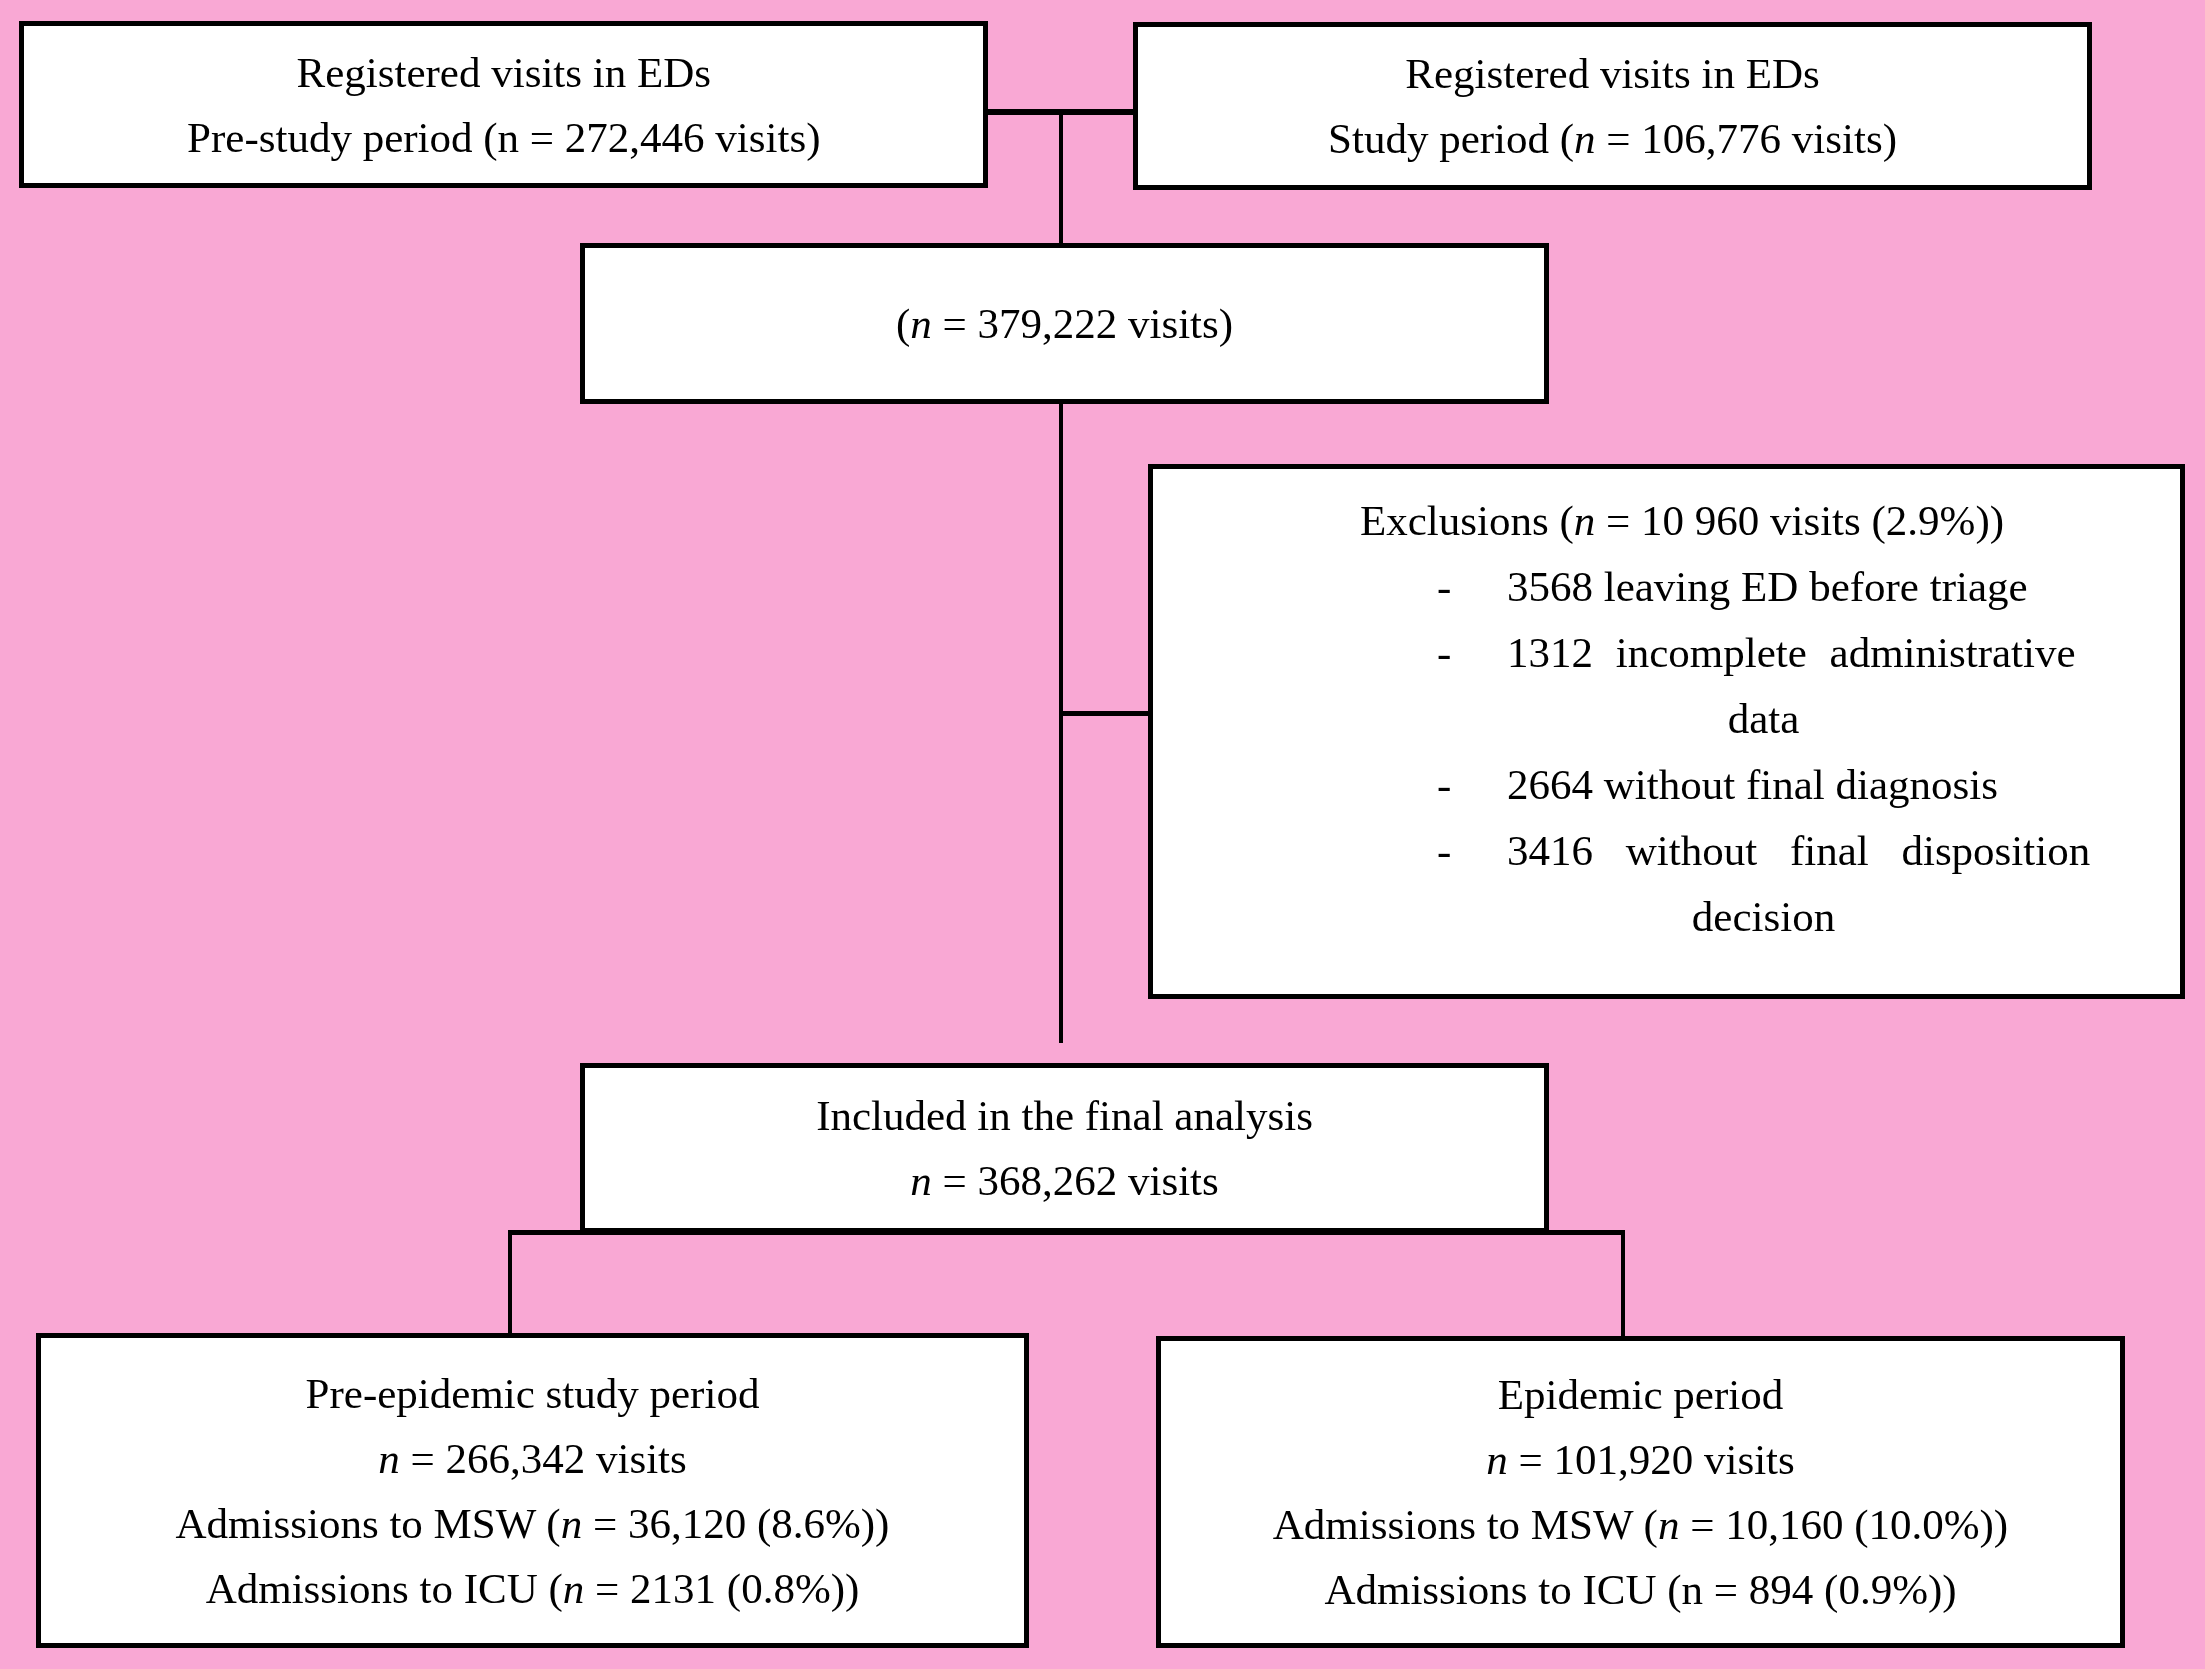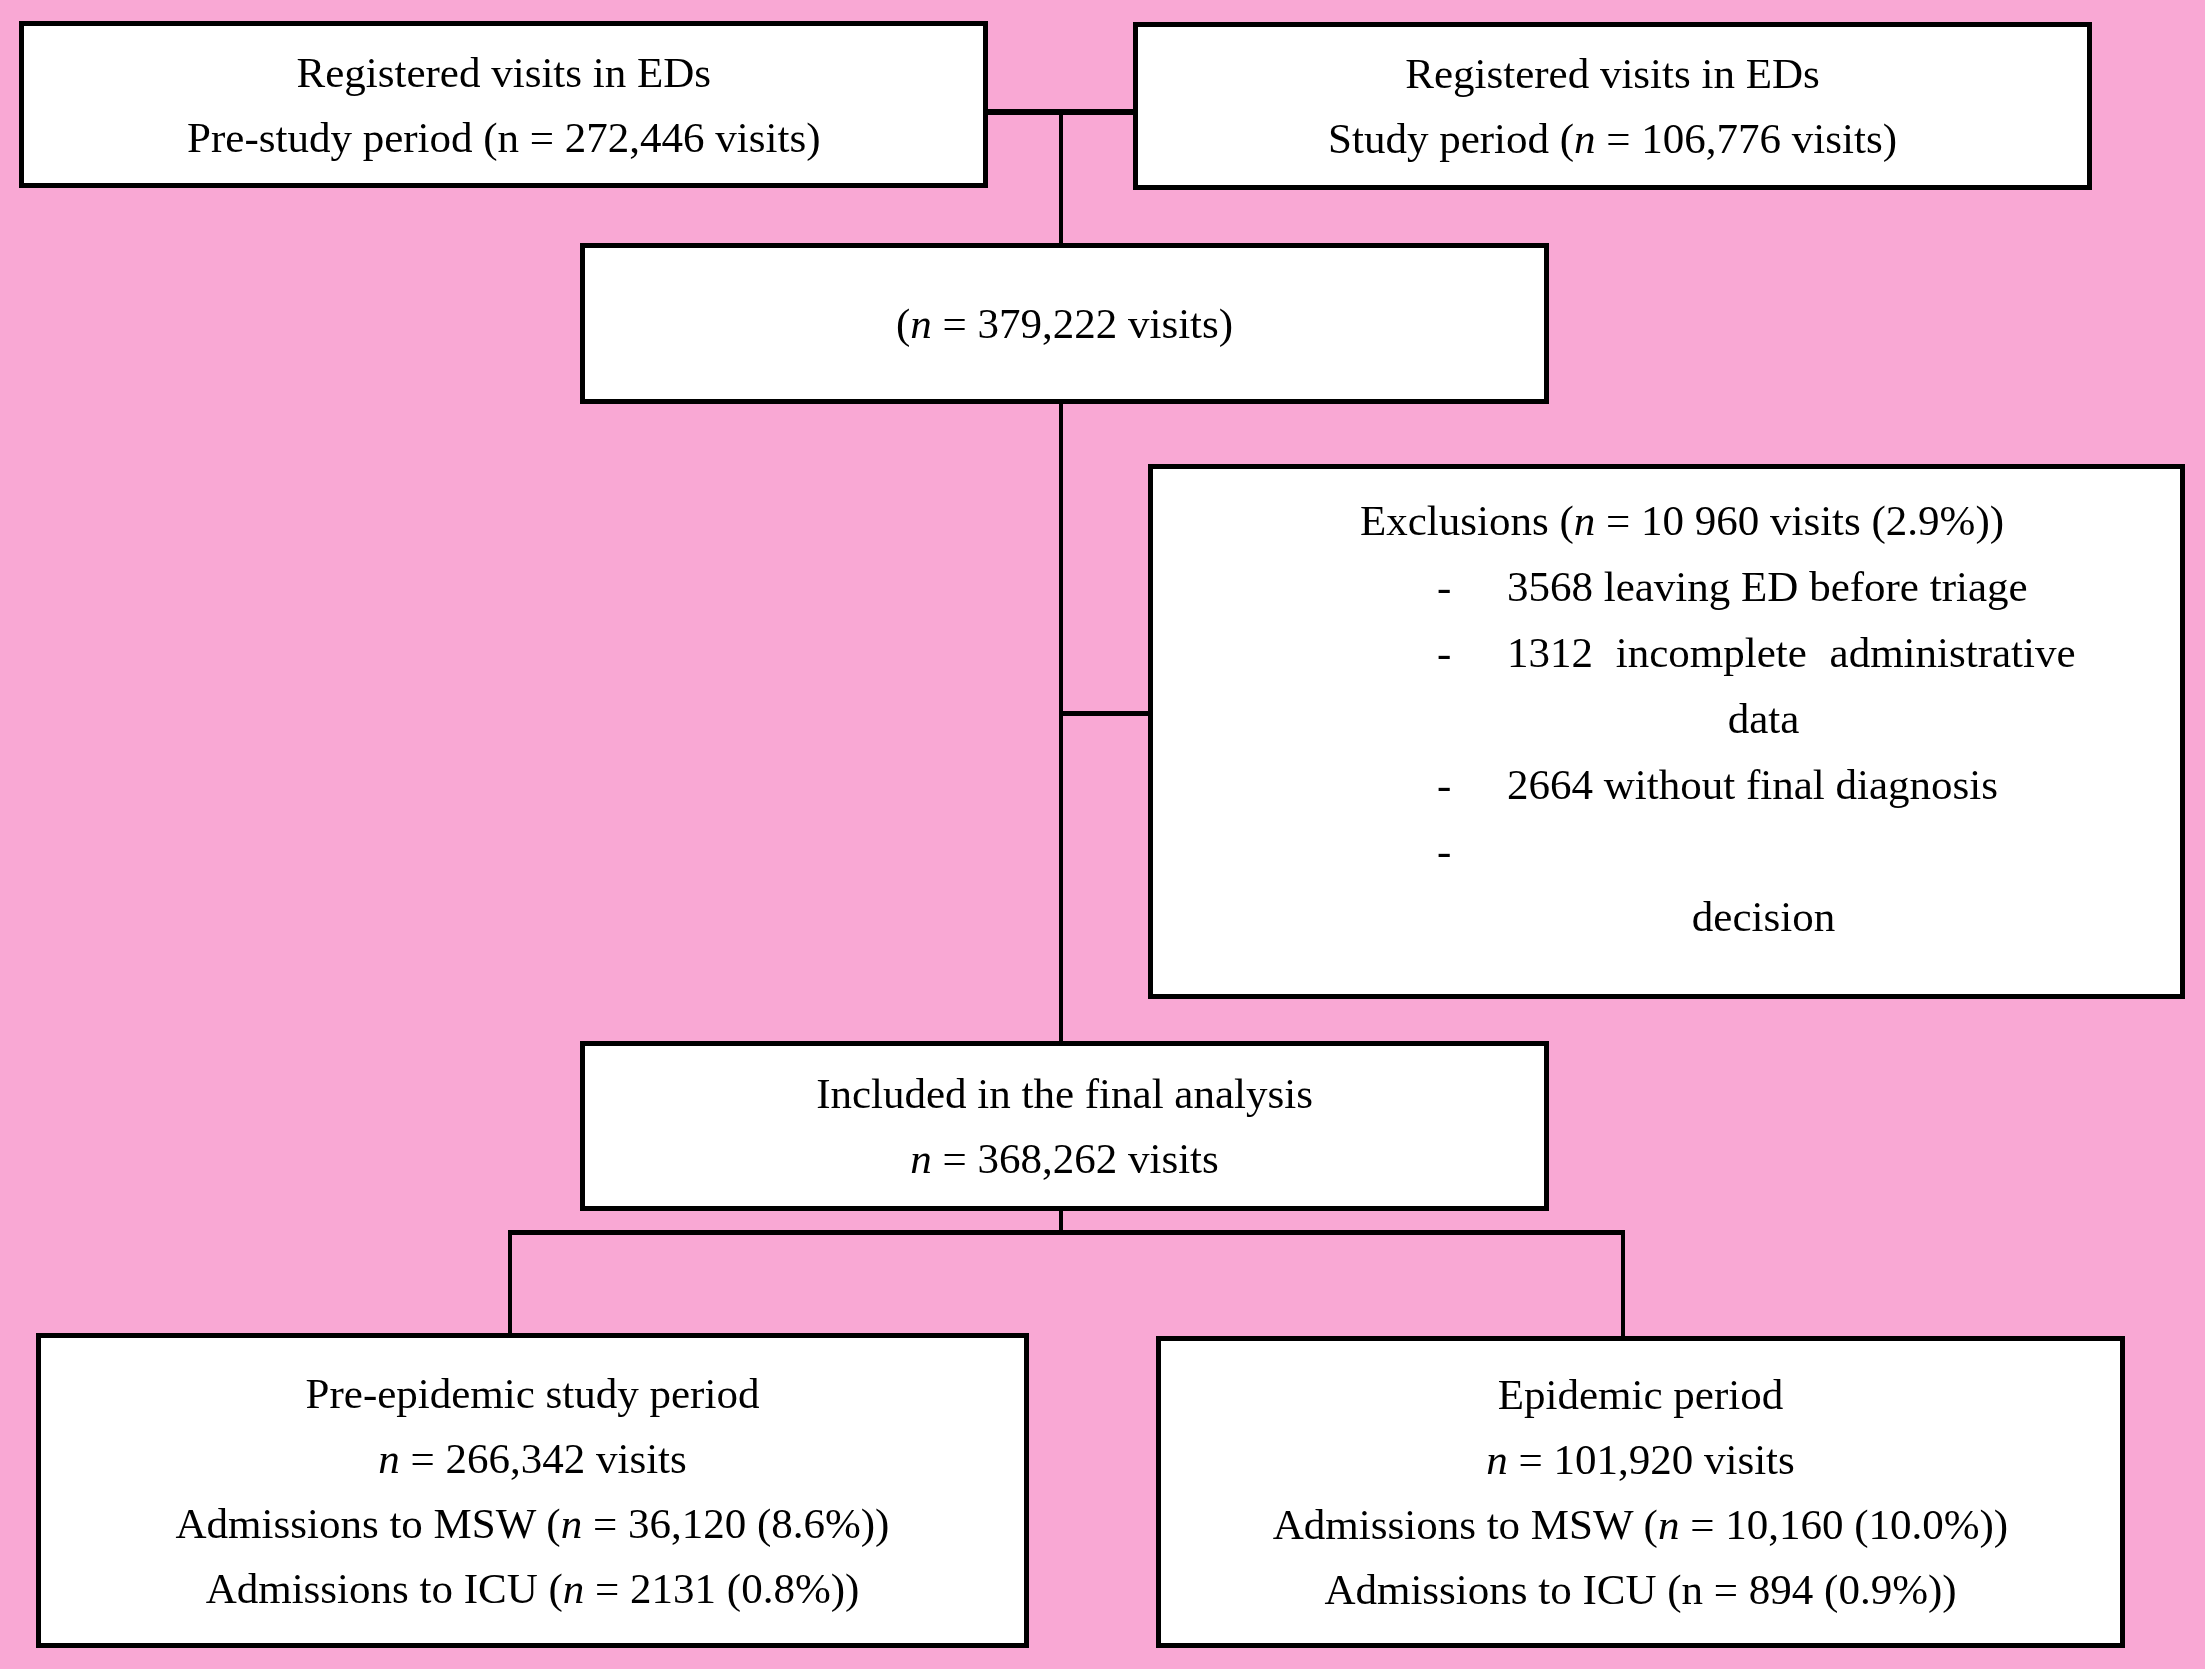--- a/index.html
+++ b/index.html
@@ -113,26 +113,27 @@
           <span class="bullet">-</span>
           <span class="txt"><span>1312 incomplete administrative</span></span>
         </div>
         <div class="row cont"><span class="txt"><span>data</span></span></div>
         <div class="row item">
           <span class="bullet">-</span>
           <span class="txt"><span>2664 without final diagnosis</span></span>
         </div>
         <div class="row item justify">
           <span class="bullet">-</span>
+          <span class="txt"><span>3416 without final disposition</span></span>
         </div>
         <div class="row cont"><span class="txt"><span>decision</span></span></div>
       </div>
   </div>
 
-  <div class="box lines-box" style="left:580px; top:1041px; width:969px; height:170px;">
+  <div class="box lines-box" style="left:580px; top:1063px; width:969px; height:170px;">
     <div class="lines">
         <div class="line"><span>Included in the final analysis</span></div>
         <div class="line"><span class="it">n</span><span> = 368,262 visits</span></div>
       </div>
   </div>
 
   <div class="box lines-box" style="left:36px; top:1333px; width:993px; height:315px;">
     <div class="lines">
         <div class="line"><span>Pre-epidemic study period</span></div>
         <div class="line"><span class="it">n</span><span> = 266,342 visits</span></div>

